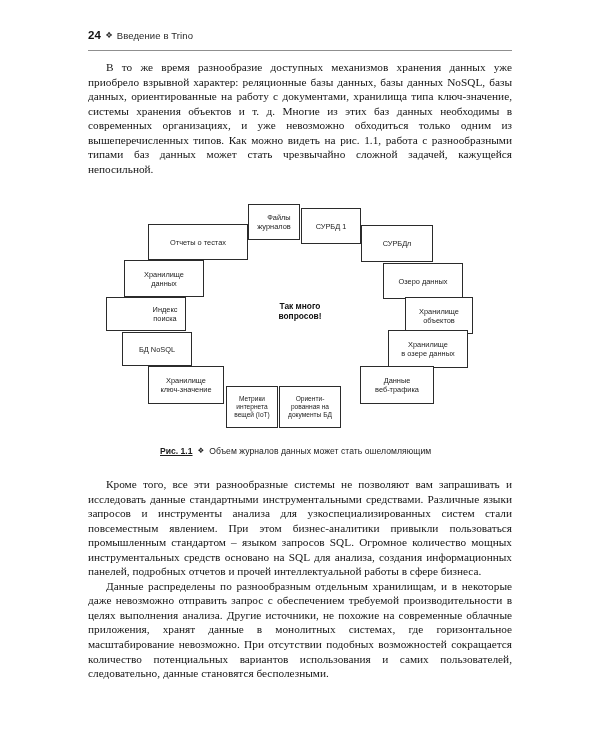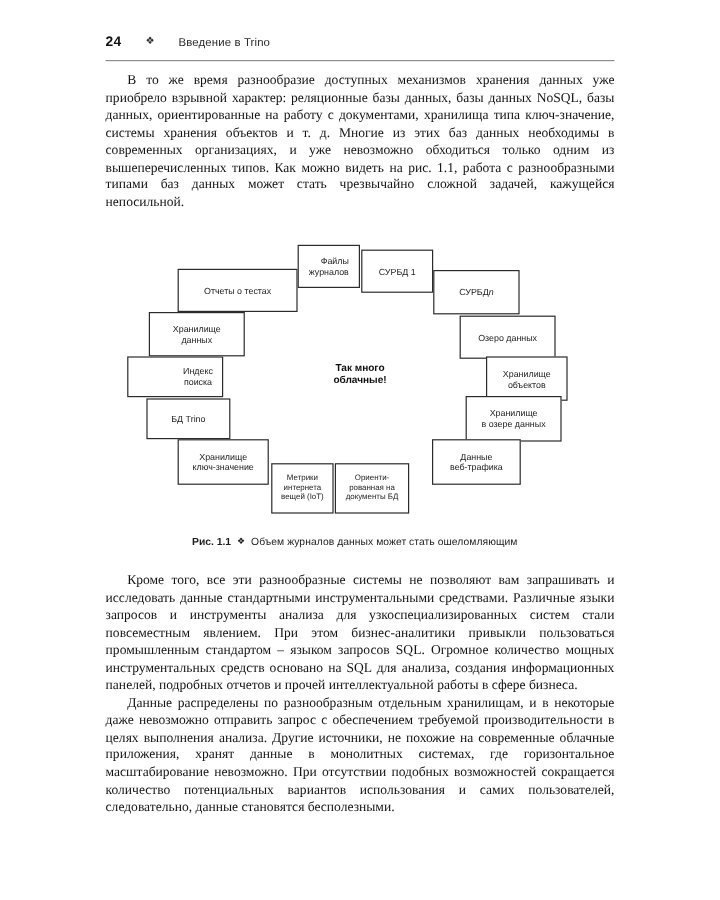--- a/index.html
+++ b/index.html
@@ -26,21 +26,21 @@
 
   
   .runhead {
     position: absolute;
     left: 88px;
     top: 29px;
     width: 424px;
     height: 20px;
     display: flex;
     align-items: baseline;
-    gap: 18px;
+    gap: 2px;
   }
   .runhead .folio {
     font-family: "Liberation Sans", "DejaVu Sans", sans-serif;
     font-weight: bold;
     font-size: 11.5px;
     letter-spacing: 0.2px;
     color: #111;
   }
   .runhead .floret {
     font-family: "DejaVu Sans", sans-serif;
@@ -137,21 +137,21 @@
     left: 72px;
     top: 246px;
     width: 352px;
     display: flex;
     align-items: baseline;
     gap: 5px;
     font-family: "Liberation Sans", "DejaVu Sans", sans-serif;
     font-size: 8.6px;
     color: #1c1c1c;
   }
-  .figcaption .fignum { font-weight: bold; }
+  .figcaption .fignum { font-weight: bold; text-decoration: underline; }
   .figcaption .floret { font-size: 7.5px; position: relative; top: -1px; }
   .figcaption .figtext { letter-spacing: 0.05px; }
 </style>
 </head>
 <body>
 
 <div class="page">
 
   <div class="runhead">
     <span class="folio">24</span>
@@ -179,41 +179,41 @@
       <span class="node" style="left:36px; top:60px; width:80px; height:37px;">Хранилище
 данных</span>
 
       <span class="node" style="left:295px; top:63px; width:80px; height:36px;">Озеро данных</span>
 
       <span class="node" style="left:18px; top:97px; width:80px; height:34px;padding-left:40px;">Индекс поиска</span>
 
       <span class="node" style="left:317px; top:97px; width:68px; height:37px;">Хранилище
 объектов</span>
 
-      <span class="node" style="left:34px; top:132px; width:70px; height:34px;">БД Trino</span>
+      <span class="node" style="left:34px; top:132px; width:70px; height:34px;">БД NoSQL</span>
 
       <span class="node" style="left:300px; top:130px; width:80px; height:38px;">Хранилище
 в озере данных</span>
 
       <span class="node" style="left:60px; top:166px; width:76px; height:38px;">Хранилище
 ключ-значение</span>
 
       <span class="node" style="left:272px; top:166px; width:74px; height:38px;">Данные
 веб-трафика</span>
 
       <span class="node small" style="left:138px; top:186px; width:52px; height:42px;">Метрики
 интернета
 вещей (IoT)</span>
 
       <span class="node small" style="left:191px; top:186px; width:62px; height:42px;">Ориенти-
 рованная на
 документы БД</span>
 
       <div class="center-label">Так много
-облачные!</div>
+вопросов!</div>
     </div>
 
     <div class="figcaption">
       <span class="fignum">Рис. 1.1</span>
       <span class="floret">❖</span>
       <span class="figtext">Объем журналов данных может стать ошеломляющим</span>
     </div>
   </div>
 
   <div class="col" id="para-block-2">

